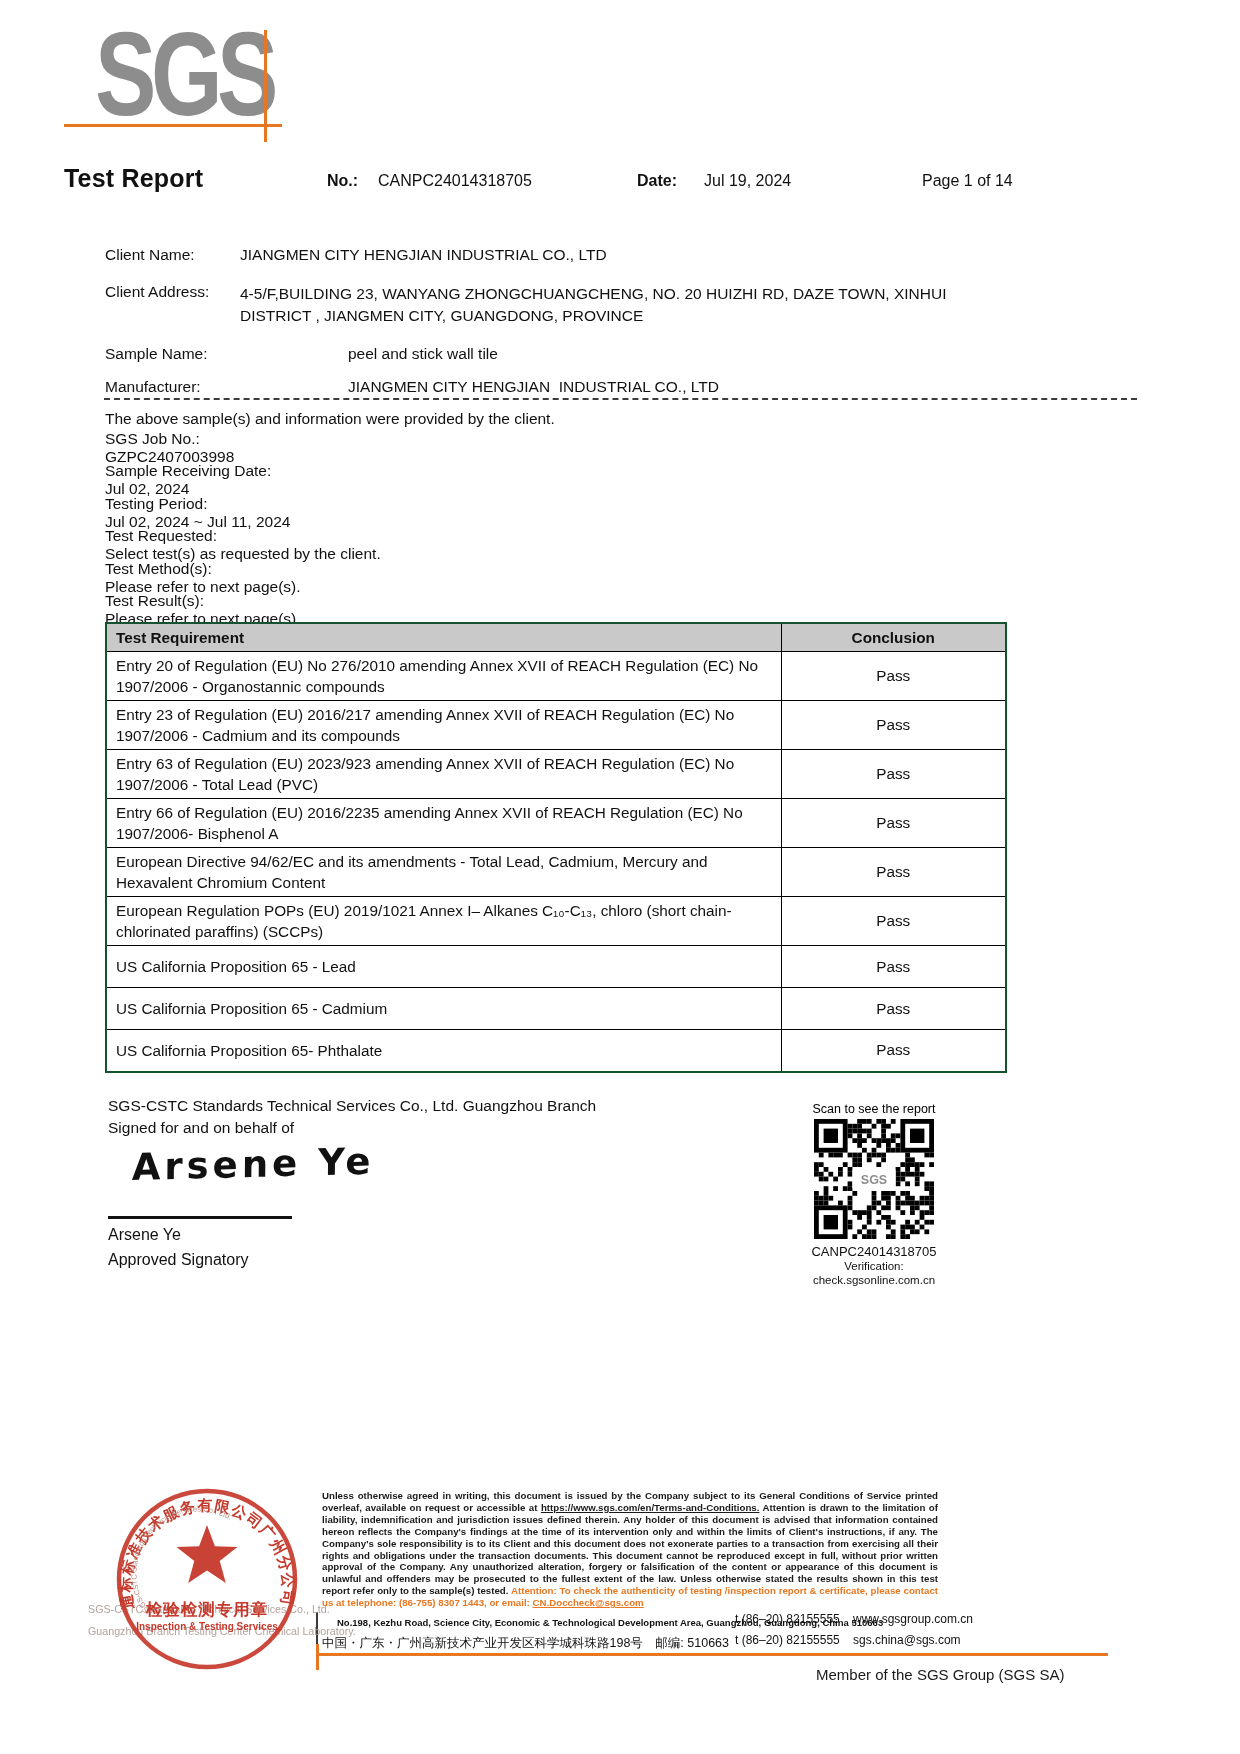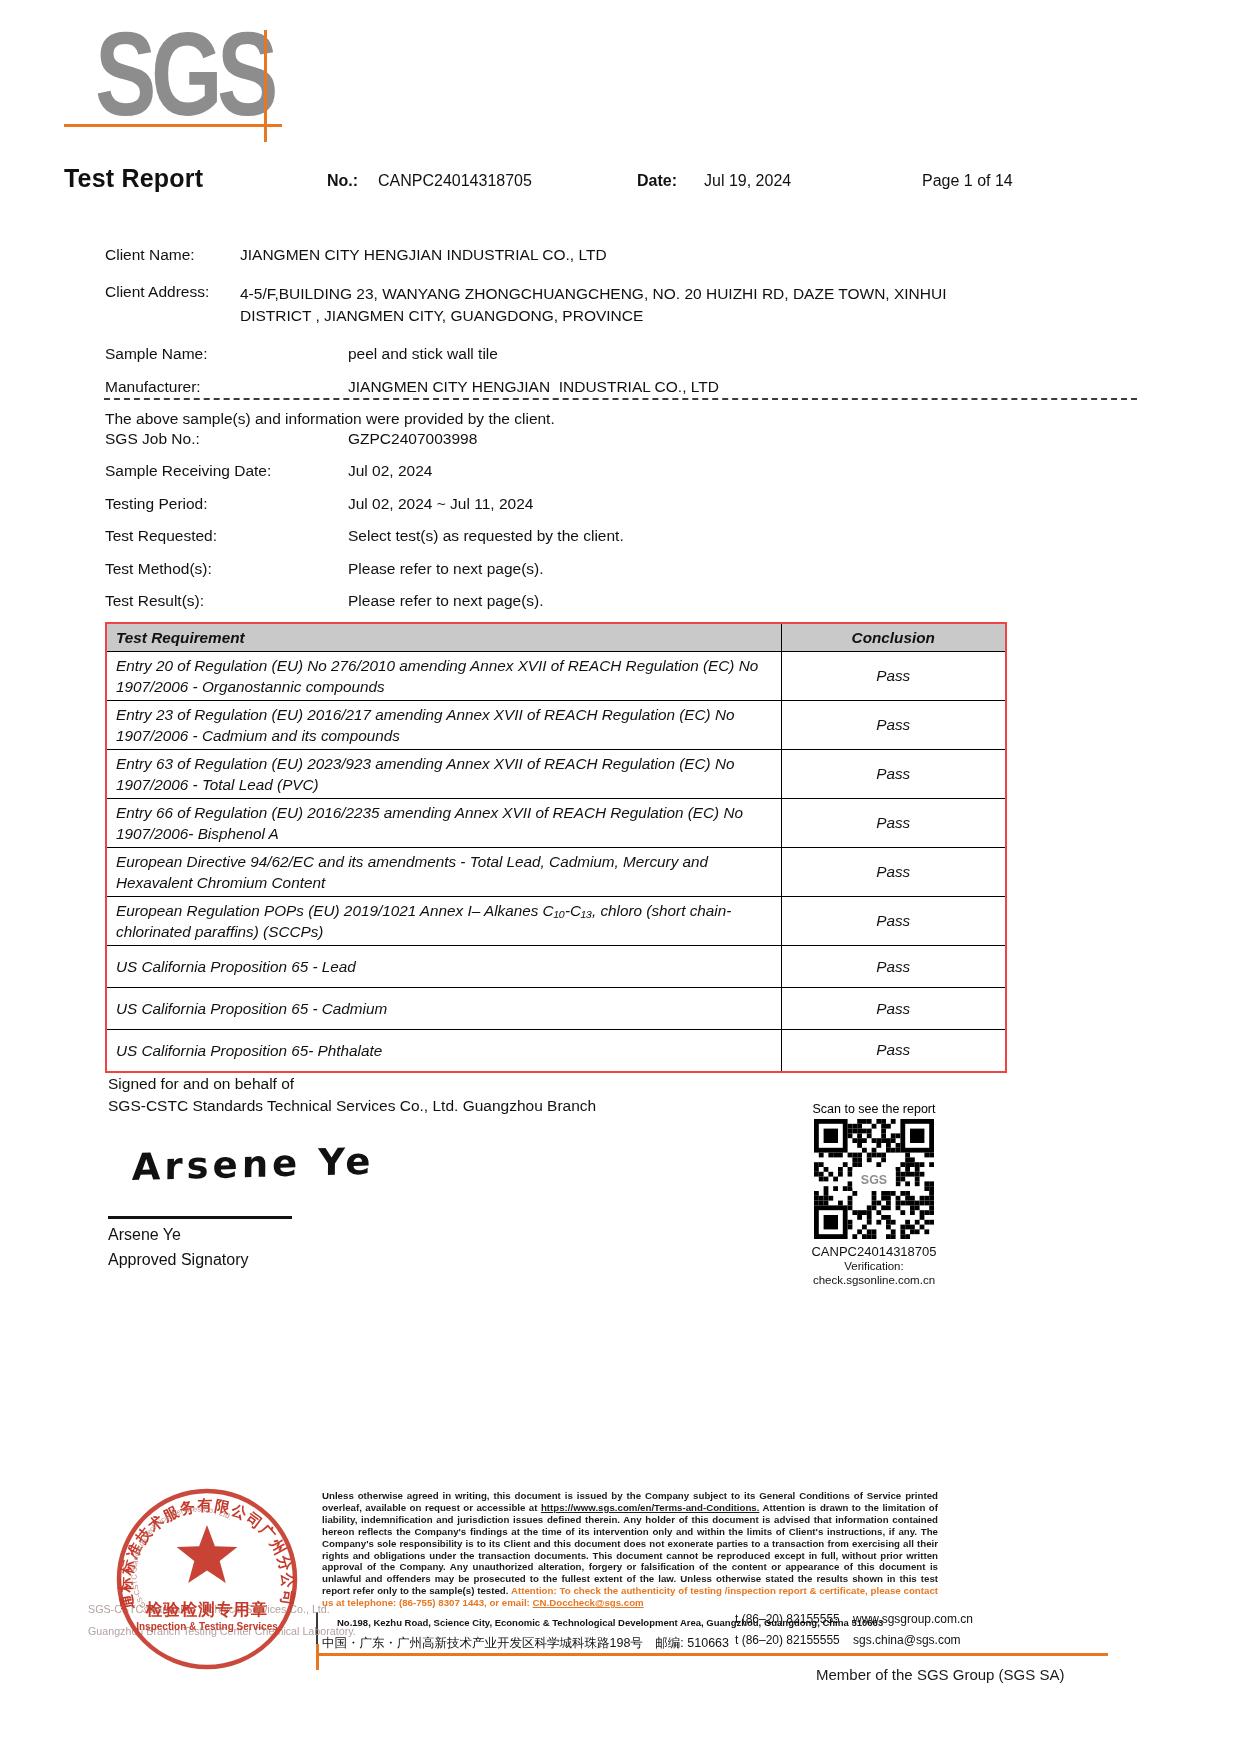--- a/index.html
+++ b/index.html
@@ -22,36 +22,36 @@
   .client-address-label{left:105px;top:243px;}
   .client-address-value{left:240px;top:243px;width:735px;line-height:21.5px;}
   .sample-name-label{left:105px;top:305px;}
   .sample-name-value{left:348px;top:305px;}
   .manufacturer-label{left:105px;top:338px;}
   .manufacturer-value{left:348px;top:338px;white-space:pre;}
   .provided-note{left:105px;top:370px;}
   .dash-sep{left:104px;top:398px;width:1033px;border-top:2px dashed #3c3c3c;}
   
   .job-block{left:105px;top:430px;width:900px;}
-  .job-row{display:flex;height:32.4px;align-items:flex-start;font-size:15.5px;}
+  .job-row{display:flex;height:32.4px;align-items:flex-start;font-size:15.5px;flex-direction:column;}
   .job-row .jl{width:243px;flex:none;}
   
   .req-table{left:105px;top:622px;width:900px;border-collapse:collapse;table-layout:fixed;}
   .req-table th,.req-table td{border:1.5px solid #000;font-size:15.3px;}
-  .req-table{border:2px solid #ef4444;font-style:italic;}
+  .req-table{border:2px solid #14532d;}
   .req-table th{background:#c9c9c9;height:25px;font-weight:bold;}
   .req-table th.h-req{text-align:left;padding-left:9px;}
   .req-table col.c-req{width:675px;}
   .req-table col.c-con{width:225px;}
   .req-table td.t-req{padding:3px 10px 3px 9px;line-height:21px;vertical-align:middle;}
   .req-table td.t-con{text-align:center;vertical-align:middle;}
   .req-table tr.r2{height:44px;}
   .req-table tr.r1{height:42px;}
   
-  .sig-line1{left:108px;top:1075px;font-size:15.5px;}
+  .sig-line1{left:108px;top:1119px;font-size:15.5px;}
   .sig-line2{left:108px;top:1097px;font-size:15.5px;}
   .sig-hand{left:132px;top:1146px;font-size:37px;font-weight:bold;letter-spacing:4px;transform:rotate(-1.5deg) skewX(-2deg);transform-origin:left top;font-family:"DejaVu Sans",sans-serif;}
   .sig-rule{left:108px;top:1216px;width:184px;height:2.5px;background:#111;}
   .sig-name{left:108px;top:1226px;font-size:16px;}
   .sig-role{left:108px;top:1251px;font-size:16px;}
   
   .qr-block{left:804px;top:1102px;width:140px;text-align:center;}
   .qr-label{font-size:12.5px;color:#000000;}
   .qr-code-text{font-size:13px;margin-top:1px;}
   .qr-verif{font-size:11.5px;line-height:14px;}

